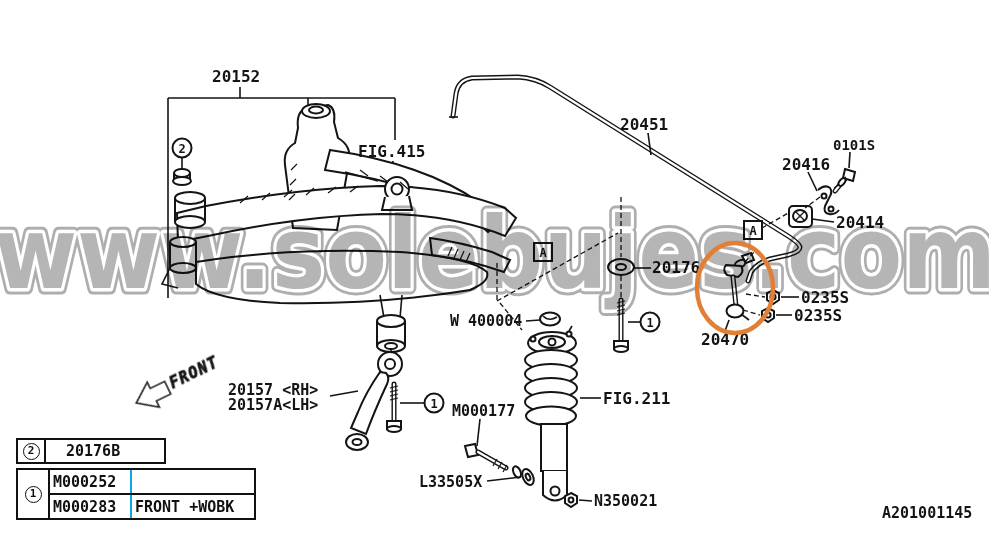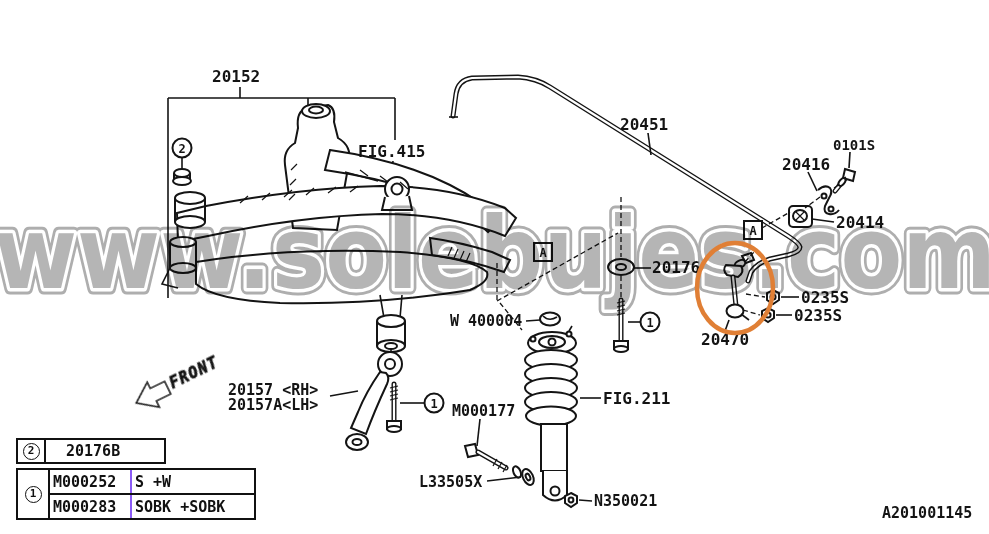--- a/index.html
+++ b/index.html
@@ -17,21 +17,21 @@
   
   .legend{position:absolute;left:16px;top:438px;color:#111;font-weight:bold;font-size:15px;}
   .tbl{display:flex;border:2px solid #111;background:#fff;width:max-content;}
   .tbl + .tbl{margin-top:4px;}
   .cell{display:flex;align-items:center;padding:0 20px;height:22px;}
   .symcell{width:26px;justify-content:center;border-right:2px solid #111;padding:0;}
   .sym1col{width:30px;display:flex;align-items:center;justify-content:center;border-right:2px solid #111;}
   .grid2{display:flex;flex-direction:column;}
   .row2{display:flex;}
   .row2 + .row2{border-top:2px solid #111;}
-  .codecell{width:74px;height:23px;display:flex;align-items:center;padding:0 3px;border-right:2px solid #8b5cf6;}
+  .codecell{width:74px;height:23px;display:flex;align-items:center;padding:0 3px;border-right:2px solid #0ea5e9;}
   .speccell{width:116px;height:23px;display:flex;align-items:center;padding:0 3px;}
   .circ{display:inline-block;width:15px;height:15px;border:1.6px solid #111;border-radius:50%;
         font-size:11px;line-height:14px;text-align:center;font-weight:bold;}
 </style>
 </head>
 <body>
 
 <div id="stage">
 <svg width="989" height="534" viewBox="0 0 989 534">
 
@@ -271,22 +271,21 @@
     </div>
     <div class="cell" style="width:78px">20176B</div>
   </div>
   <div class="tbl">
     <div class="sym1col">
       <span class="circ">1</span>
     </div>
     <div class="grid2">
       <div class="row2">
         <div class="codecell">M000252</div>
-        <div class="speccell">S +W</div>
       </div>
       <div class="row2">
         <div class="codecell">M000283</div>
-        <div class="speccell">SOBK +SOBK</div>
+        <div class="speccell">FRONT +WOBK</div>
       </div>
     </div>
   </div>
 </div>
 </div>
 
 </body></html>

